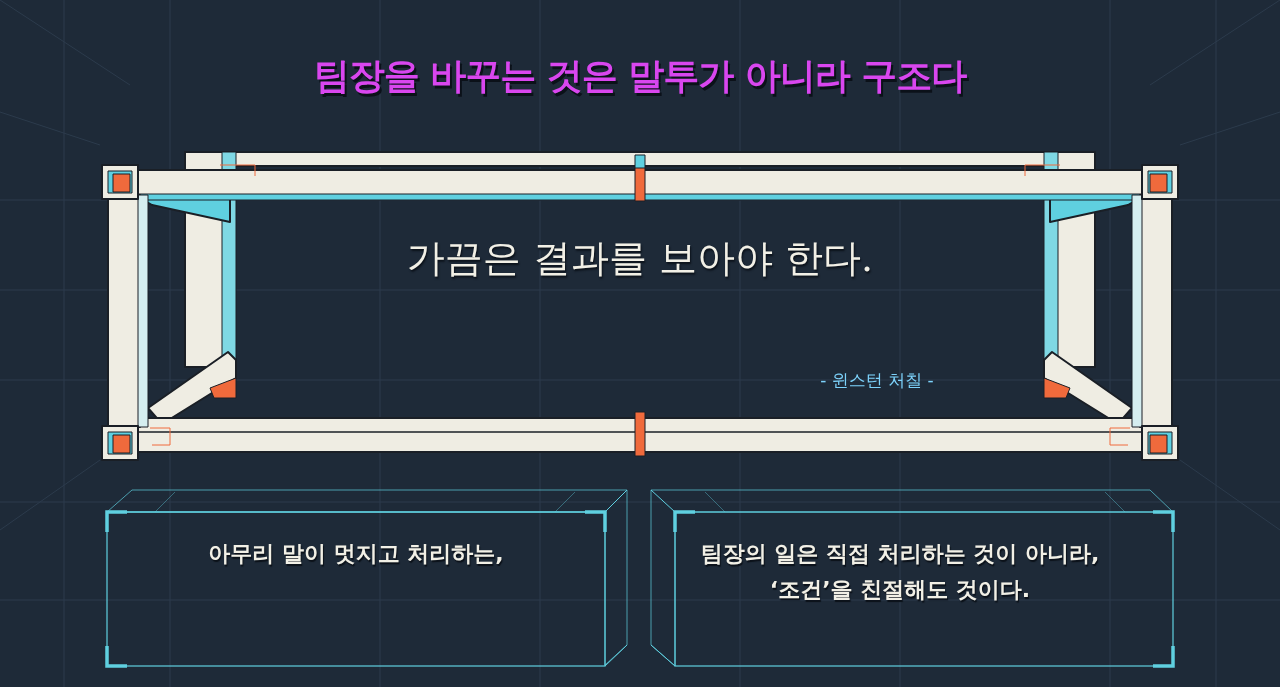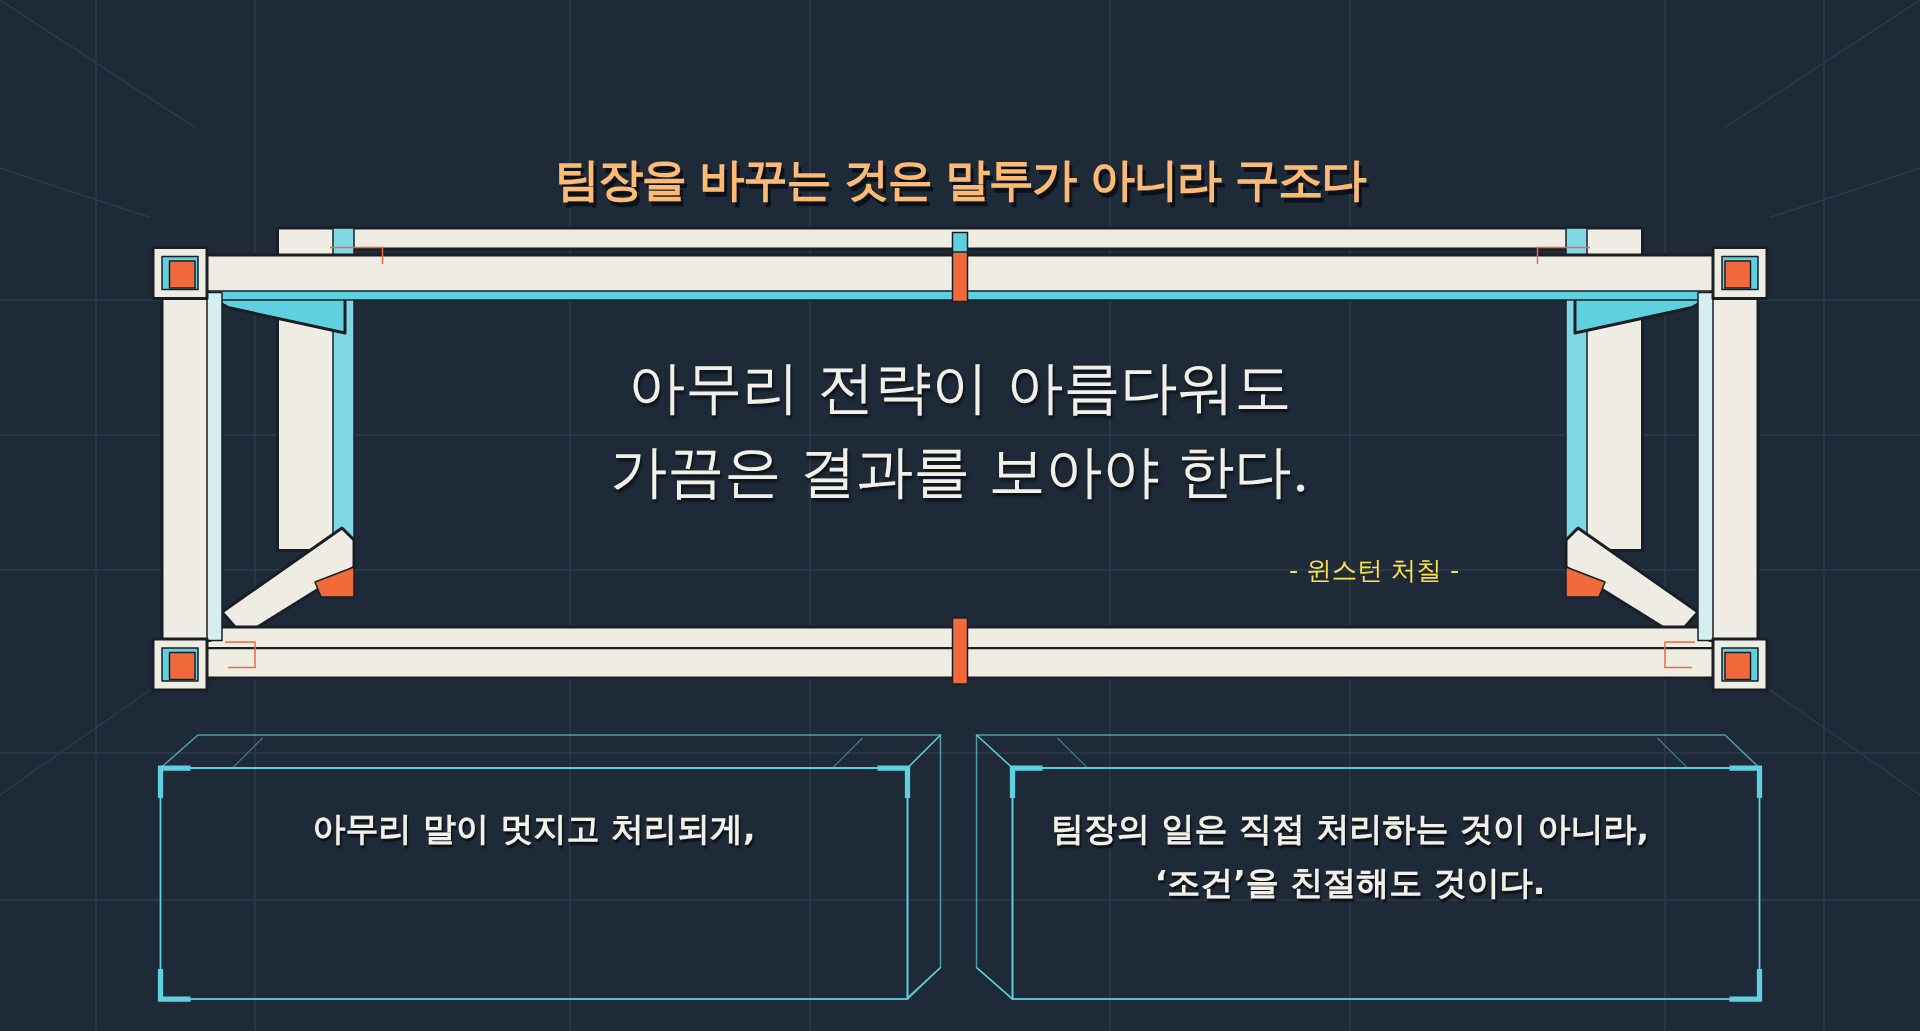--- a/index.html
+++ b/index.html
@@ -1,21 +1,21 @@
 <!DOCTYPE html>
 <html><head>
 <meta charset="utf-8">
 <style>
   html,body{margin:0;padding:0;}
   body{width:1280px;height:687px;overflow:hidden;background:#1e2a38;position:relative;font-family:"DejaVu Sans","Liberation Sans",sans-serif;}
   .bg-grid{position:absolute;inset:0;}
-  .title{position:absolute;left:0;top:52px;width:1280px;text-align:center;font-size:30px;font-weight:bold;color:#fdba74;letter-spacing:-1px;text-shadow:2px 3px 0 #0b1119;margin-top:48px;}
+  .title{position:absolute;left:0;top:52px;width:1280px;text-align:center;font-size:36px;font-weight:bold;color:#d946ef;letter-spacing:-1px;text-shadow:2px 3px 0 #0b1119;}
   .frame{position:absolute;left:0;top:0;width:1280px;height:687px;}
   .quote{position:absolute;left:340px;top:230px;width:600px;text-align:center;color:#f2f0e6;font-family:"DejaVu Serif","Liberation Serif",serif;font-size:38px;line-height:56px;text-shadow:1px 2px 2px #0b1119;}
-  .attrib{position:absolute;left:816px;top:369px;width:200px;text-align:center;color:#fde047;font-size:17px;}
+  .attrib{position:absolute;left:777px;top:369px;width:200px;text-align:center;color:#7dd3fc;font-size:17px;}
   .box{position:absolute;}
   .box-text{position:absolute;text-align:center;color:#f2f0e6;font-size:22px;font-weight:bold;line-height:36px;text-shadow:1px 2px 1px #0b1119;}
 </style>
 </head>
 <body>
 
 <svg class="bg-grid" width="1280" height="687" viewBox="0 0 1280 687">
   <g stroke="#2c3b4c" stroke-width="1" fill="none">
     <line x1="64" y1="0" x2="64" y2="687"></line>
     <line x1="170" y1="0" x2="170" y2="687"></line>
@@ -93,41 +93,40 @@
 
   <g stroke="#f06a3c" stroke-width="1" fill="none">
     <polyline points="220,165 255,165 255,176"></polyline>
     <polyline points="1060,165 1025,165 1025,176"></polyline>
     <polyline points="150,428 170,428 170,445 152,445"></polyline>
     <polyline points="1130,428 1110,428 1110,445 1128,445"></polyline>
   </g>
 </svg>
 
 <div class="quote">
-  <div>아무리 전략이 아름다워도</div>
   <div>가끔은 결과를 보아야 한다.</div>
 </div>
 <div class="attrib">- 윈스턴 처칠 -</div>
 
 <svg class="box" style="left:95px;top:485px" width="550" height="195" viewBox="0 0 550 195">
   <g stroke="#5fd0e0" fill="none">
     <polygon points="12,27 37,5 532,5 532,160 510,180 510,27" stroke-width="1" stroke-opacity="0.7"></polygon>
     <line x1="12" y1="27" x2="510" y2="27" stroke-width="1"></line>
     <rect x="12" y="27" width="498" height="154" stroke-width="1.2"></rect>
     <line x1="510" y1="27" x2="532" y2="5" stroke-width="1"></line>
     <line x1="510" y1="181" x2="532" y2="160" stroke-width="1"></line>
     <polyline points="12,47 12,27 32,27" stroke-width="3.5"></polyline>
     <polyline points="490,27 510,27 510,47" stroke-width="3.5"></polyline>
     <polyline points="12,161 12,181 32,181" stroke-width="3.5"></polyline>
     <line x1="60" y1="27" x2="80" y2="7" stroke-width="0.8" stroke-opacity="0.5"></line>
     <line x1="460" y1="27" x2="480" y2="7" stroke-width="0.8" stroke-opacity="0.5"></line>
   </g>
 </svg>
 <div class="box-text" style="left:107px;top:536px;width:498px;">
-  <div>아무리 말이 멋지고 처리되게,</div>
+  <div>아무리 말이 멋지고 처리하는,</div>
 </div>
 
 <svg class="box" style="left:645px;top:485px" width="540" height="195" viewBox="0 0 540 195">
   <g stroke="#5fd0e0" fill="none">
     <polygon points="6,5 505,5 528,27 30,27 30,181 6,160" stroke-width="1" stroke-opacity="0.7"></polygon>
     <rect x="30" y="27" width="498" height="154" stroke-width="1.2"></rect>
     <line x1="6" y1="5" x2="30" y2="27" stroke-width="1"></line>
     <line x1="6" y1="160" x2="30" y2="181" stroke-width="1"></line>
     <polyline points="30,47 30,27 50,27" stroke-width="3.5"></polyline>
     <polyline points="508,27 528,27 528,47" stroke-width="3.5"></polyline>

